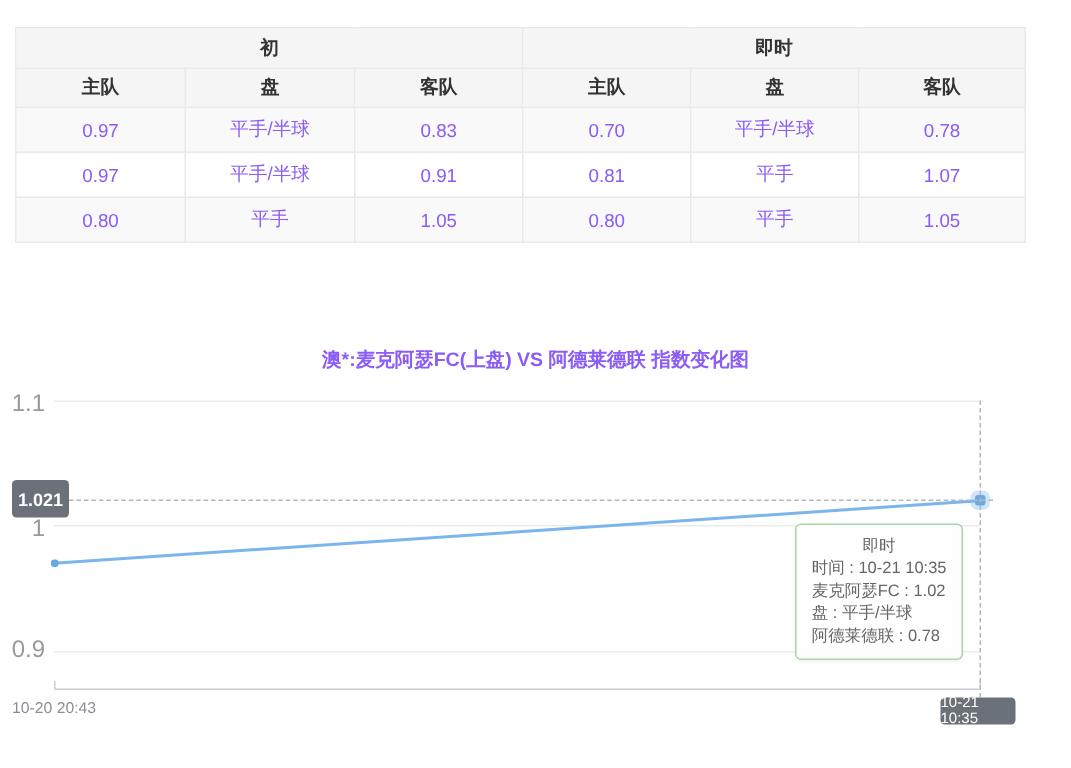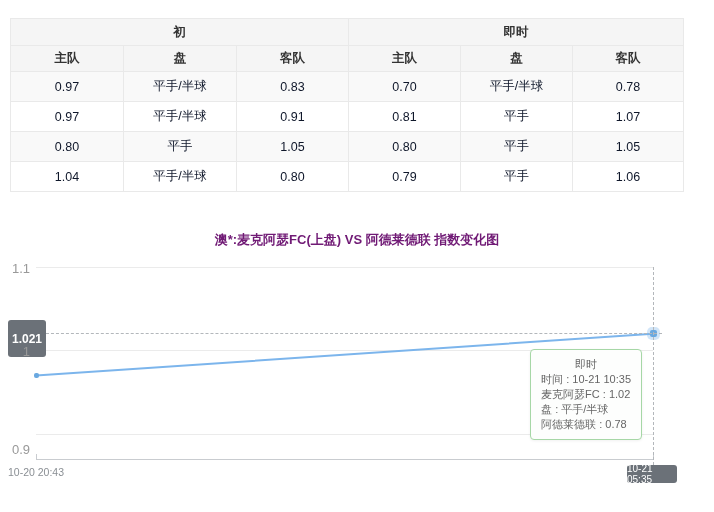--- a/index.html
+++ b/index.html
@@ -5,39 +5,39 @@
   html,body{margin:0;padding:0;background:#fff;}
   .page{position:relative;width:714px;height:512px;background:#fff;overflow:hidden;
         font-family:"Liberation Sans","DejaVu Sans",sans-serif;color:#333;}
 
   
   table.odds{position:absolute;left:10px;top:18px;width:673px;border-collapse:collapse;
              table-layout:fixed;font-size:12.5px;}
   table.odds th, table.odds td{border:1px solid #e9e9e9;text-align:center;padding:0;}
   table.odds tr.group-row th{height:26px;background:#f5f5f5;font-weight:bold;color:#333;}
   table.odds tr.col-row th{height:25px;background:#f5f5f5;font-weight:bold;color:#333;margin-left:28px;}
-  table.odds tr.data-row td{height:29px;background:#fff;color:#0f172a;margin-left:12px;}
+  table.odds tr.data-row td{height:29px;background:#fff;color:#8b5cf6;margin-left:12px;}
   table.odds tr.data-row:nth-child(odd) td{background:#f9f9f9;}
 
   
   .chart-title{position:absolute;left:0;top:231px;width:714px;text-align:center;
-               font-size:13px;font-weight:bold;color:#701a75;}
+               font-size:13px;font-weight:bold;color:#8b5cf6;}
   .chart{position:absolute;left:0;top:255px;width:714px;height:245px;}
   .ygrid{position:absolute;left:36px;width:617px;border-top:1px solid #ebebeb;}
-  .ylabel{position:absolute;left:2px;width:28px;text-align:right;font-size:13px;color:#999;}
+  .ylabel{position:absolute;left:2px;width:28px;text-align:right;font-size:16px;color:#999;}
   .axis-line{position:absolute;left:36px;top:204px;width:617px;border-top:1px solid #c9ccd0;}
   .axis-tick{position:absolute;top:199px;height:5px;border-left:1px solid #c9ccd0;}
   .line-layer{position:absolute;left:0;top:0;}
   .dot{position:absolute;background:#69a8e0;border-radius:2px;}
   .dot.end{box-shadow:0 0 0 3px rgba(124,181,236,.35);}
   .cross-h{position:absolute;border-top:1px dashed #b3b7bb;}
   .cross-v{position:absolute;border-left:1px dashed #b3b7bb;}
   .badge{position:absolute;background:#6b7178;color:#fff;border-radius:3px;
          display:flex;align-items:center;justify-content:center;}
-  .badge-y{left:8px;width:38px;height:37px;font-size:12px;font-weight:bold;}
+  .badge-y{left:8px;width:38px;height:25px;font-size:12px;font-weight:bold;}
   .badge-x{left:627px;top:210px;width:50px;height:18px;font-size:10px;}
   .xlabel-start{position:absolute;left:8px;top:211px;font-size:10.5px;color:#8a8f94;}
   .tooltip{position:absolute;right:72px;top:94px;background:#fdfefd;border:1px solid #a6d7a6;
            border-radius:4px;padding:7px 10px;font-size:11px;line-height:15px;color:#666;
            box-shadow:0 1px 3px rgba(0,0,0,.06);white-space:nowrap;z-index:5;}
   .tooltip .tt-header{text-align:center;}
 </style>
 </head>
 <body>
 
@@ -82,59 +82,51 @@
         <td>1.07</td>
       </tr>
       <tr class="data-row">
         <td>0.80</td>
         <td>平手</td>
         <td>1.05</td>
         <td>0.80</td>
         <td>平手</td>
         <td>1.05</td>
       </tr>
-      <tr class="data-row">
-        <td>1.04</td>
-        <td>平手/半球</td>
-        <td>0.80</td>
-        <td>0.79</td>
-        <td>平手</td>
-        <td>1.06</td>
-      </tr>
     </tbody>
   </table>
 
   <div class="chart-title">澳*:麦克阿瑟FC(上盘) VS 阿德莱德联 指数变化图</div>
 
   <div class="chart">
       <div class="ygrid" style="top: 178.957px;"></div>
       <div class="ygrid" style="top: 95.4783px;"></div>
       <div class="ygrid" style="top: 12px;"></div>
     <svg class="line-layer" width="714" height="245" viewBox="0 0 714 245">
       <polyline id="index-line" points="36,120.52173913043484 653,78.7826086956522" fill="none" stroke="#7cb5ec" stroke-width="2" stroke-linecap="round"></polyline>
     </svg>
 
     <div class="axis-line"></div>
     <div class="axis-tick" style="left:36px"></div>
     <div class="axis-tick" style="left:653px"></div>
 
     <div class="badge badge-y" id="badge-y" style="top: 65.4478px;">1.021</div>
 
     <div class="xlabel-start">10-20 20:43</div>
-    <div class="badge badge-x">10-21 05:35</div>
+    <div class="badge badge-x">10-21 10:35</div>
 
     <div class="tooltip">
       <div class="tt-header">即时</div>
       <div>时间 : 10-21 10:35</div>
       <div>麦克阿瑟FC : 1.02</div>
       <div>盘 : 平手/半球</div>
       <div>阿德莱德联 : 0.78</div>
     </div>
   <div class="ylabel" style="top: 6px;">1.1</div>
       <div class="ylabel" style="top: 89.4783px;">1</div>
-      <div class="ylabel" style="top: 187px;">0.9</div>
+      <div class="ylabel" style="top: 170px;">0.9</div>
       <div class="dot" style="width: 5px; height: 5px; left: 33.5px; top: 118.022px;"></div>
       <div class="dot end" style="width: 7px; height: 7px; left: 649.5px; top: 75.2826px;"></div>
       <div class="cross-h" style="left: 46px; top: 77.9478px; width: 616px;"></div>
       <div class="cross-v" style="left: 653px; top: 12px; height: 198px;"></div>
     </div>
 
 </div>
 
 </body></html>

